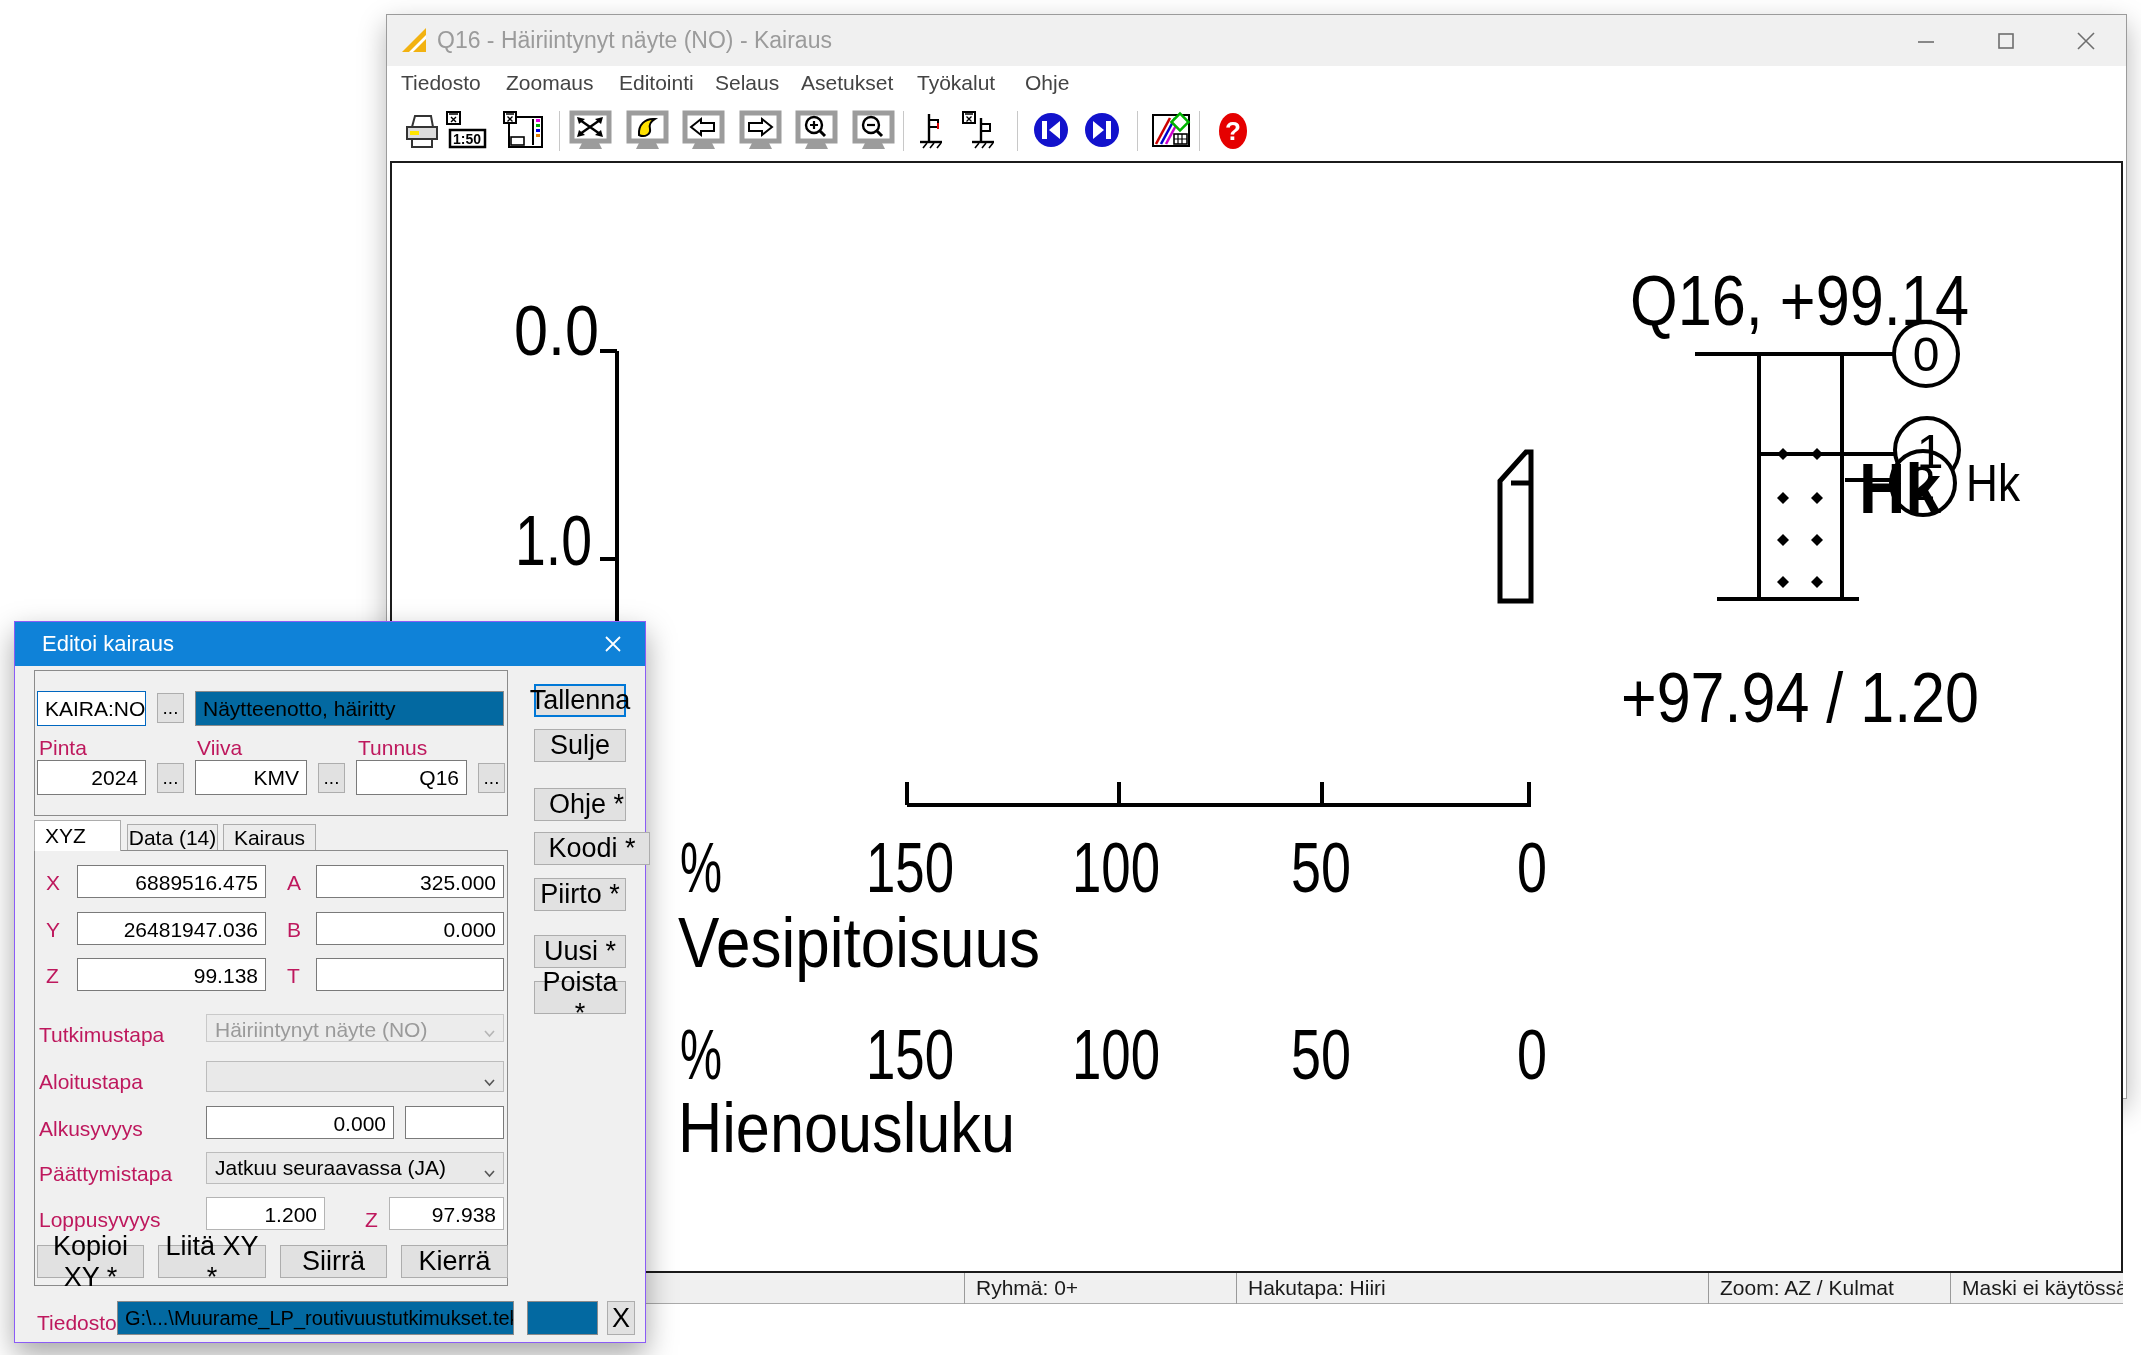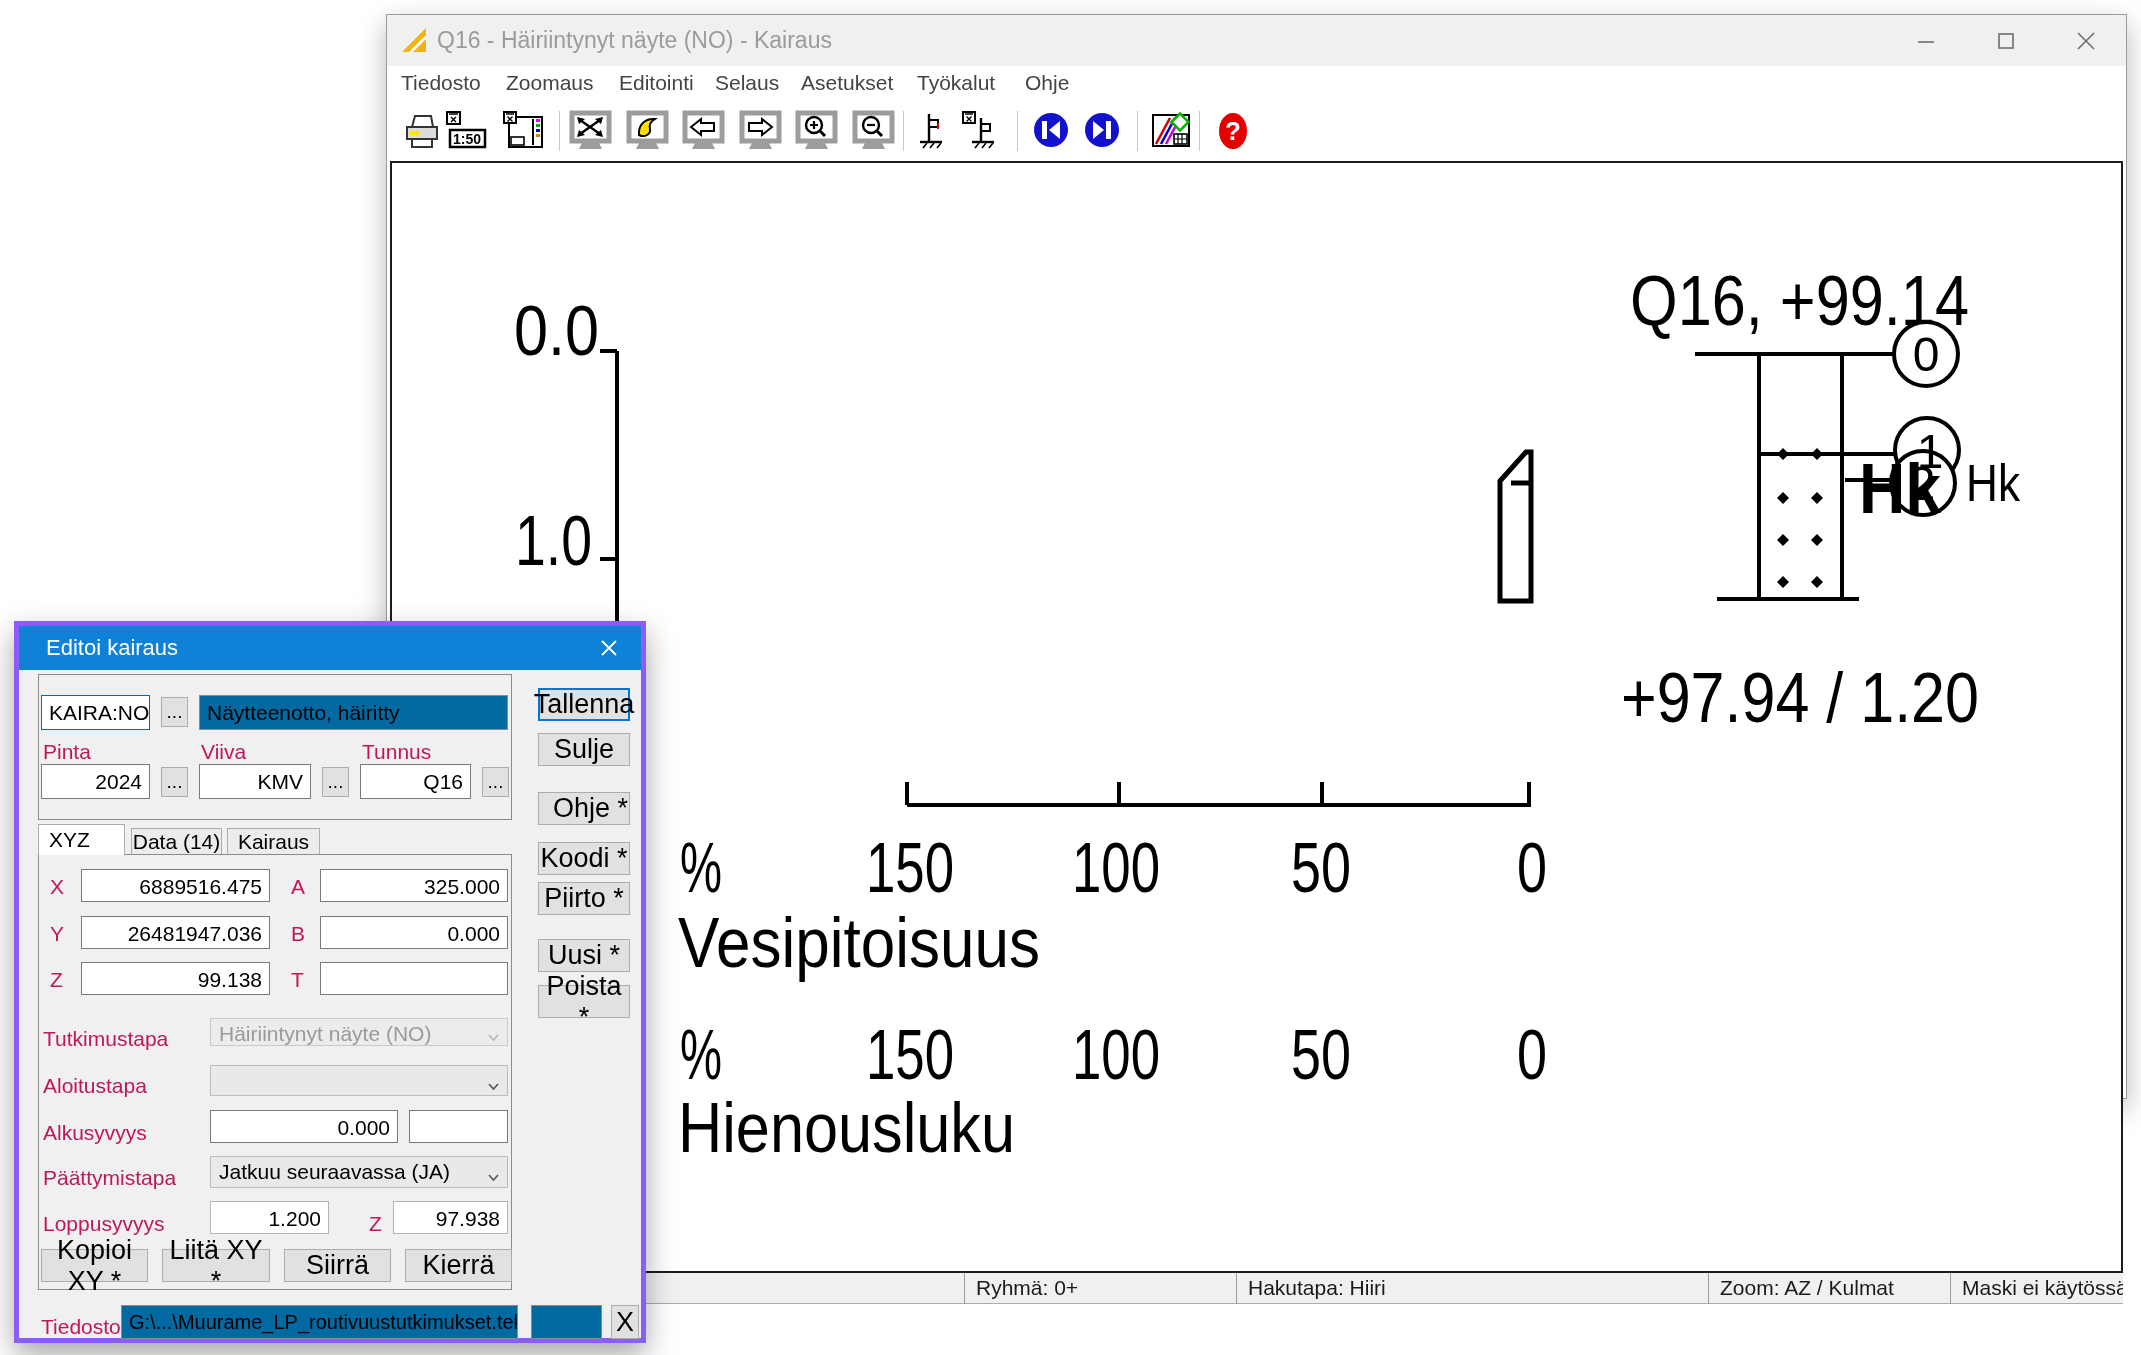--- a/index.html
+++ b/index.html
@@ -27,21 +27,21 @@
   #canvas svg { position:absolute; left:0; top:0; }
   .draw-text { fill:#000; font-family:"Liberation Sans","DejaVu Sans",sans-serif; }
 
   #statusbar { position:absolute; left:3px; top:1258px; width:1733px; height:31px;
     background:#f0f0f0; border-bottom:1px solid #aaa; font-size:21px; color:#1a1a1a; }
   .st-cell { position:absolute; top:0; height:31px; line-height:30px; padding-left:11px;
     border-left:1px solid #9a9a9a; white-space:nowrap; overflow:hidden; }
 
   
   #dialog { position:absolute; left:14px; top:621px; width:632px; height:722px;
-    background:#f0f0f0; border:5px solid #8b5cf6; box-shadow:0 12px 28px rgba(0,0,0,.35); z-index:10; }
+    background:#f0f0f0; border:1px solid #8b5cf6; box-shadow:0 12px 28px rgba(0,0,0,.35); z-index:10; }
   #dlg-titlebar { position:absolute; left:0; top:0; width:100%; height:44px; background:#0f82d8; }
   #dlg-titlebar .t { position:absolute; left:27px; top:0; height:44px; line-height:44px; color:#fff; font-size:22px; }
   #dlg-close { position:absolute; right:8px; top:0; width:48px; height:44px; display:flex; align-items:center; justify-content:center; }
 
   .grp { position:absolute; border:1px solid #8b8b8b; }
   .lbl { position:absolute; font-size:21px; color:#be185d; white-space:nowrap; }
   .edit { position:absolute; background:#fff; border:1px solid #7a7a7a; font-size:21px; color:#000;
     line-height:33px; padding:0 7px; white-space:nowrap; overflow:hidden; }
   .edit.right { text-align:right; }
   .edit.center { text-align:center; }
@@ -342,21 +342,21 @@
     <span class="lbl" style="left:182px;top:114px;">Viiva</span>
     <div class="edit right" style="left:180px;top:138px;width:112px;height:35px;">KMV</div>
     <div class="btn dots" style="left:303px;top:141px;width:27px;height:30px;">...</div>
     <span class="lbl" style="left:343px;top:114px;">Tunnus</span>
     <div class="edit right" style="left:341px;top:138px;width:111px;height:35px;">Q16</div>
     <div class="btn dots" style="left:463px;top:141px;width:27px;height:30px;">...</div>
 
     <div class="btn default" style="left:519px;top:62px;width:92px;height:33px;">Tallenna</div>
     <div class="btn" style="left:519px;top:107px;width:92px;height:33px;">Sulje</div>
     <div class="btn" style="left:519px;top:166px;width:92px;height:33px;padding-left:13px;">Ohje *</div>
-    <div class="btn" style="left:519px;top:216px;width:92px;height:33px;">Koodi *</div>
+    <div class="btn" style="left:519px;top:210px;width:116px;height:33px;">Koodi *</div>
     <div class="btn" style="left:519px;top:256px;width:92px;height:33px;">Piirto *</div>
     <div class="btn" style="left:519px;top:313px;width:92px;height:33px;">Uusi *</div>
     <div class="btn" style="left:519px;top:359px;width:92px;height:33px;">Poista *</div>
 
     <div class="tab active" style="left:19px;top:198px;width:87px;height:31px;line-height:29px;text-align:left;padding-left:10px;">XYZ</div>
     <div class="tab" style="left:112px;top:202px;width:91px;height:27px;line-height:26px;">Data (14)</div>
     <div class="tab" style="left:208px;top:202px;width:93px;height:27px;line-height:26px;">Kairaus</div>
     <div class="grp" style="left:19px;top:228px;width:474px;height:436px;"></div>
 
     <span class="lbl" style="left:31px;top:249px;">X</span>

